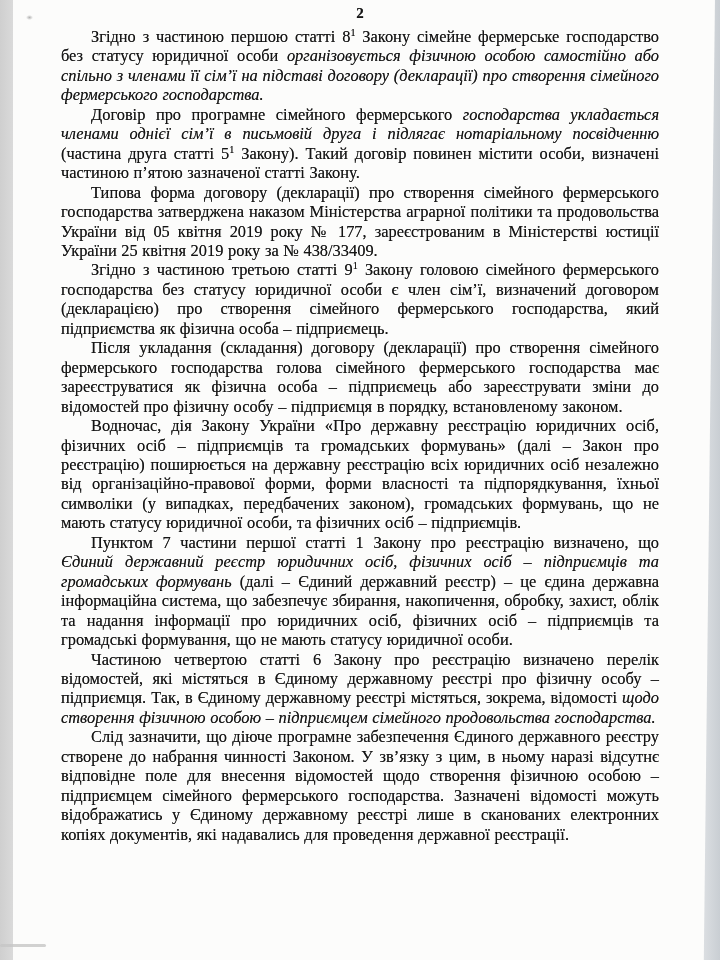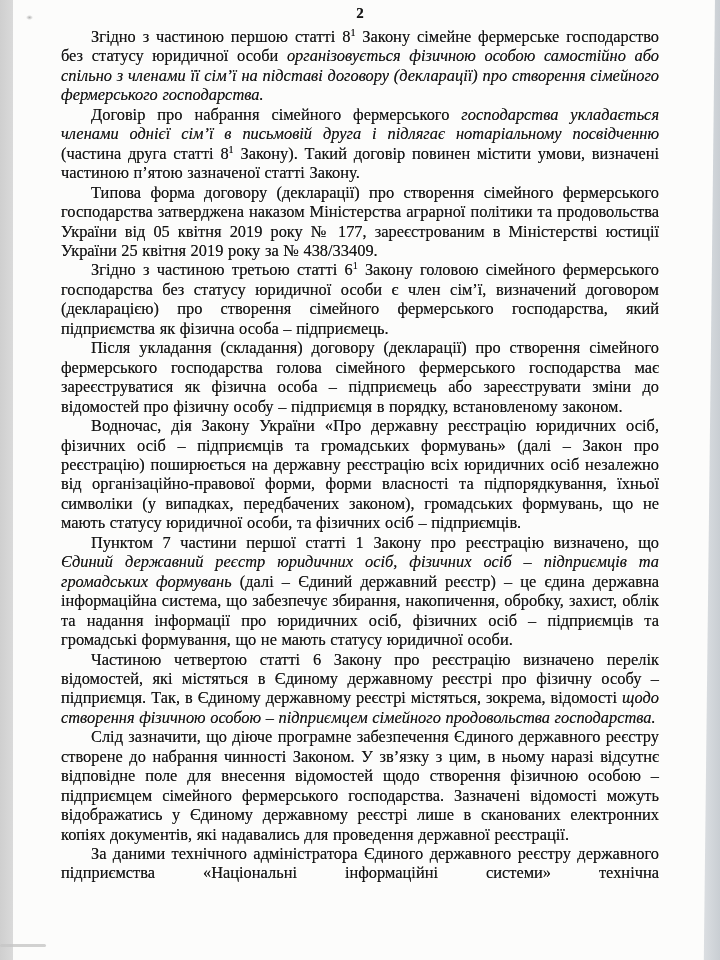--- a/index.html
+++ b/index.html
@@ -82,24 +82,23 @@
   <div class="edge-left"></div>
   <div class="edge-right"></div>
   <div class="corner-shadow"></div>
   <div class="smudge"></div>
 
   <div class="doc">
     <p class="page-number">2</p>
     <div class="body-text">
 
     <p class="para"><span>Згідно з частиною першою статті 8</span><sup>1</sup><span> Закону сімейне фермерське господарство без статусу юридичної особи </span><span class="it">організовується фізичною особою самостійно або спільно з членами її сім’ї на підставі договору (декларації) про створення сімейного фермерського господарства.</span></p>
-        <p class="para"><span>Договір про набрання сімейного фермерського </span><span class="it">господарства укладається членами однієї сім’ї в письмовій друга і підлягає нотаріальному посвідченню</span><span> (частина друга статті 8</span><sup>1</sup><span> Закону). Такий договір повинен містити умови, визначені частиною п’ятою зазначеної статті Закону.</span></p>
+        <p class="para"><span>Договір про програмне сімейного фермерського </span><span class="it">господарства укладається членами однієї сім’ї в письмовій друга і підлягає нотаріальному посвідченню</span><span> (частина друга статті 5</span><sup>1</sup><span> Закону). Такий договір повинен містити особи, визначені частиною п’ятою зазначеної статті Закону.</span></p>
         <p class="para"><span>Типова форма договору (декларації) про створення сімейного фермерського господарства затверджена наказом Міністерства аграрної політики та продовольства України від 05 квітня 2019 року № 177, зареєстрованим в Міністерстві юстиції України 25 квітня 2019 року за № 438/33409.</span></p>
-        <p class="para"><span>Згідно з частиною третьою статті 6</span><sup>1</sup><span> Закону головою сімейного фермерського господарства без статусу юридичної особи є член сім’ї, визначений договором (декларацією) про створення сімейного фермерського господарства, який підприємства як фізична особа – підприємець.</span></p>
+        <p class="para"><span>Згідно з частиною третьою статті 9</span><sup>1</sup><span> Закону головою сімейного фермерського господарства без статусу юридичної особи є член сім’ї, визначений договором (декларацією) про створення сімейного фермерського господарства, який підприємства як фізична особа – підприємець.</span></p>
         <p class="para"><span>Після укладання (складання) договору (декларації) про створення сімейного фермерського господарства голова сімейного фермерського господарства має зареєструватися як фізична особа – підприємець або зареєструвати зміни до відомостей про фізичну особу – підприємця в порядку, встановленому законом.</span></p>
         <p class="para"><span>Водночас, дія Закону України «Про державну реєстрацію юридичних осіб, фізичних осіб – підприємців та громадських формувань» (далі – Закон про реєстрацію) поширюється на державну реєстрацію всіх юридичних осіб незалежно від організаційно-правової форми, форми власності та підпорядкування, їхньої символіки (у випадках, передбачених законом), громадських формувань, що не мають статусу юридичної особи, та фізичних осіб – підприємців.</span></p>
         <p class="para"><span>Пунктом 7 частини першої статті 1 Закону про реєстрацію визначено, що </span><span class="it">Єдиний державний реєстр юридичних осіб, фізичних осіб – підприємців та громадських формувань</span><span> (далі – Єдиний державний реєстр) – це єдина державна інформаційна система, що забезпечує збирання, накопичення, обробку, захист, облік та надання інформації про юридичних осіб, фізичних осіб – підприємців та громадські формування, що не мають статусу юридичної особи.</span></p>
         <p class="para"><span>Частиною четвертою статті 6 Закону про реєстрацію визначено перелік відомостей, які містяться в Єдиному державному реєстрі про фізичну особу – підприємця. Так, в Єдиному державному реєстрі містяться, зокрема, відомості </span><span class="it">щодо створення фізичною особою – підприємцем сімейного продовольства господарства.</span></p>
         <p class="para"><span>Слід зазначити, що діюче програмне забезпечення Єдиного державного реєстру створене до набрання чинності Законом. У зв’язку з цим, в ньому наразі відсутнє відповідне поле для внесення відомостей щодо створення фізичною особою – підприємцем сімейного фермерського господарства. Зазначені відомості можуть відображатись у Єдиному державному реєстрі лише в сканованих електронних копіях документів, які надавались для проведення державної реєстрації.</span></p>
-        <p class="para j-last"><span>За даними технічного адміністратора Єдиного державного реєстру державного підприємства «Національні інформаційні системи» технічна</span></p>
       </div>
   </div>
 </div>
 
 </body></html>

